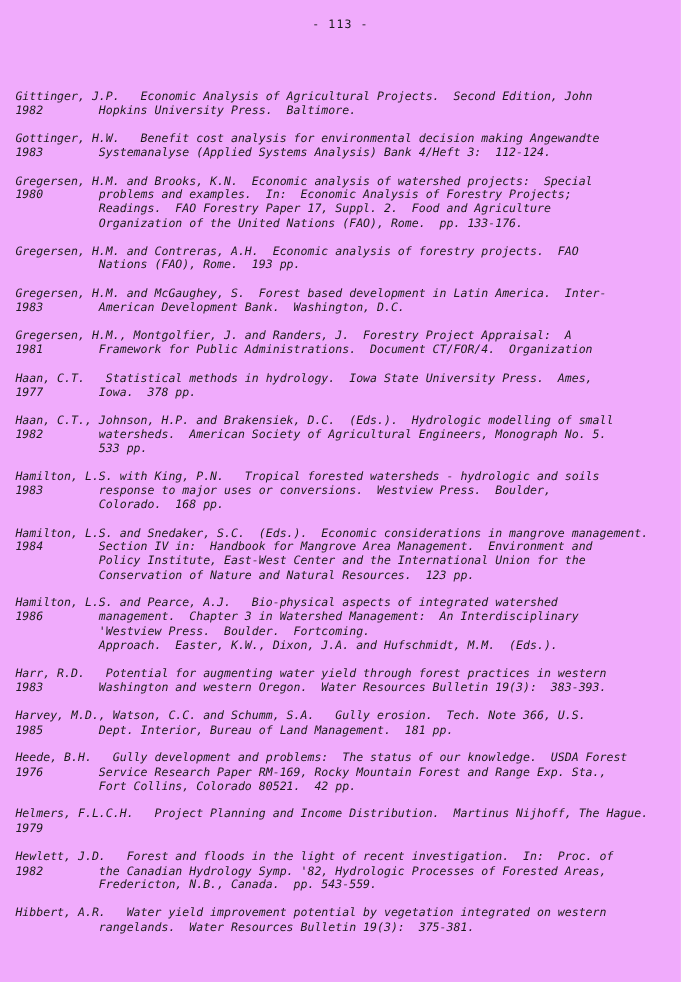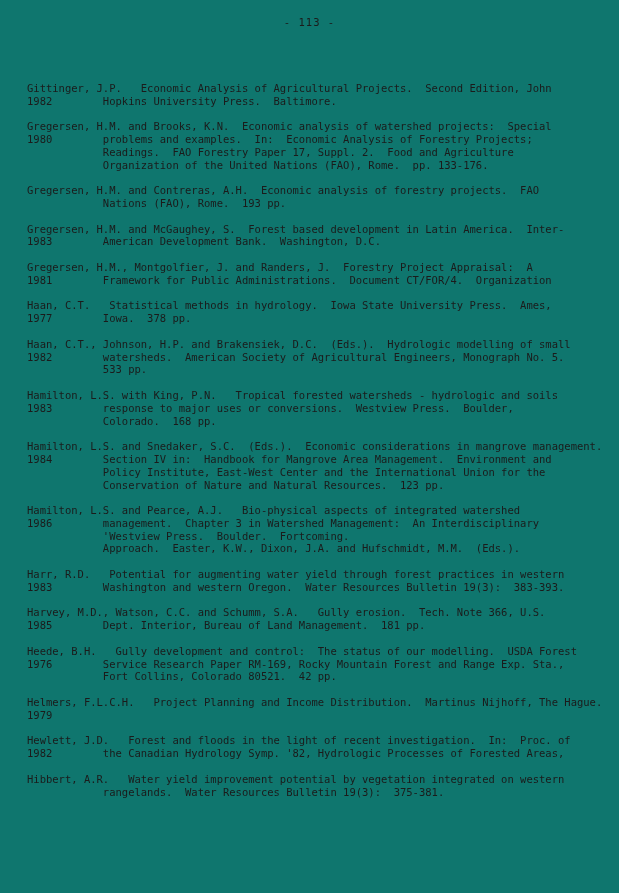--- a/index.html
+++ b/index.html
@@ -5,37 +5,38 @@
   html, body {
     margin: 0;
     padding: 0;
     background: #e9e7e2;
   }
   .page {
     position: relative;
     width: 619px;
     height: 893px;
     margin: 0 auto;
-    background: #0f766e;
+    background: #f0abfc;
     color: #1b1b1b;
     font-family: "DejaVu Sans Mono", "Liberation Mono", monospace;
     font-size: 10.5px;
     line-height: 12.8px;
     overflow: hidden;
     box-sizing: border-box;
   }
   .page-number {
     text-align: center;
     padding-top: 16px;
     letter-spacing: 1px;
   }
   .refs {
     margin-top: 53px;
-    padding-left: 27px;
+    padding-left: 14px;
     padding-right: 4px;
+    font-style: italic;
   }
   .ref {
     margin-bottom: 12.8px;
   }
   .line {
     white-space: pre;
   }
 </style>
 </head>
 <body>
@@ -43,20 +44,24 @@
 <div class="page">
   <div class="page-number">- 113 -</div>
 
   <div class="refs">
 
     <div class="ref">
       <div class="line">Gittinger, J.P.   Economic Analysis of Agricultural Projects.  Second Edition, John</div>
       <div class="line">1982        Hopkins University Press.  Baltimore.</div>
     </div>
 
+    <div class="ref">
+      <div class="line">Gottinger, H.W.   Benefit cost analysis for environmental decision making Angewandte</div>
+      <div class="line">1983        Systemanalyse (Applied Systems Analysis) Bank 4/Heft 3:  112-124.</div>
+    </div>
 
     <div class="ref">
       <div class="line">Gregersen, H.M. and Brooks, K.N.  Economic analysis of watershed projects:  Special</div>
       <div class="line">1980        problems and examples.  In:  Economic Analysis of Forestry Projects;</div>
       <div class="line">            Readings.  FAO Forestry Paper 17, Suppl. 2.  Food and Agriculture</div>
       <div class="line">            Organization of the United Nations (FAO), Rome.  pp. 133-176.</div>
     </div>
 
     <div class="ref">
       <div class="line">Gregersen, H.M. and Contreras, A.H.  Economic analysis of forestry projects.  FAO</div>
@@ -108,33 +113,34 @@
       <div class="line">Harr, R.D.   Potential for augmenting water yield through forest practices in western</div>
       <div class="line">1983        Washington and western Oregon.  Water Resources Bulletin 19(3):  383-393.</div>
     </div>
 
     <div class="ref">
       <div class="line">Harvey, M.D., Watson, C.C. and Schumm, S.A.   Gully erosion.  Tech. Note 366, U.S.</div>
       <div class="line">1985        Dept. Interior, Bureau of Land Management.  181 pp.</div>
     </div>
 
     <div class="ref">
-      <div class="line">Heede, B.H.   Gully development and control:  The status of our modelling.  USDA Forest</div>
+      <div class="line">Heede, B.H.   Gully development and problems:  The status of our knowledge.  USDA Forest</div>
       <div class="line">1976        Service Research Paper RM-169, Rocky Mountain Forest and Range Exp. Sta.,</div>
       <div class="line">            Fort Collins, Colorado 80521.  42 pp.</div>
     </div>
 
     <div class="ref">
       <div class="line">Helmers, F.L.C.H.   Project Planning and Income Distribution.  Martinus Nijhoff, The Hague.</div>
       <div class="line">1979</div>
     </div>
 
     <div class="ref">
       <div class="line">Hewlett, J.D.   Forest and floods in the light of recent investigation.  In:  Proc. of</div>
       <div class="line">1982        the Canadian Hydrology Symp. '82, Hydrologic Processes of Forested Areas,</div>
+      <div class="line">            Fredericton, N.B., Canada.  pp. 543-559.</div>
     </div>
 
     <div class="ref">
       <div class="line">Hibbert, A.R.   Water yield improvement potential by vegetation integrated on western</div>
       <div class="line">            rangelands.  Water Resources Bulletin 19(3):  375-381.</div>
     </div>
 
   </div>
 </div>
 

